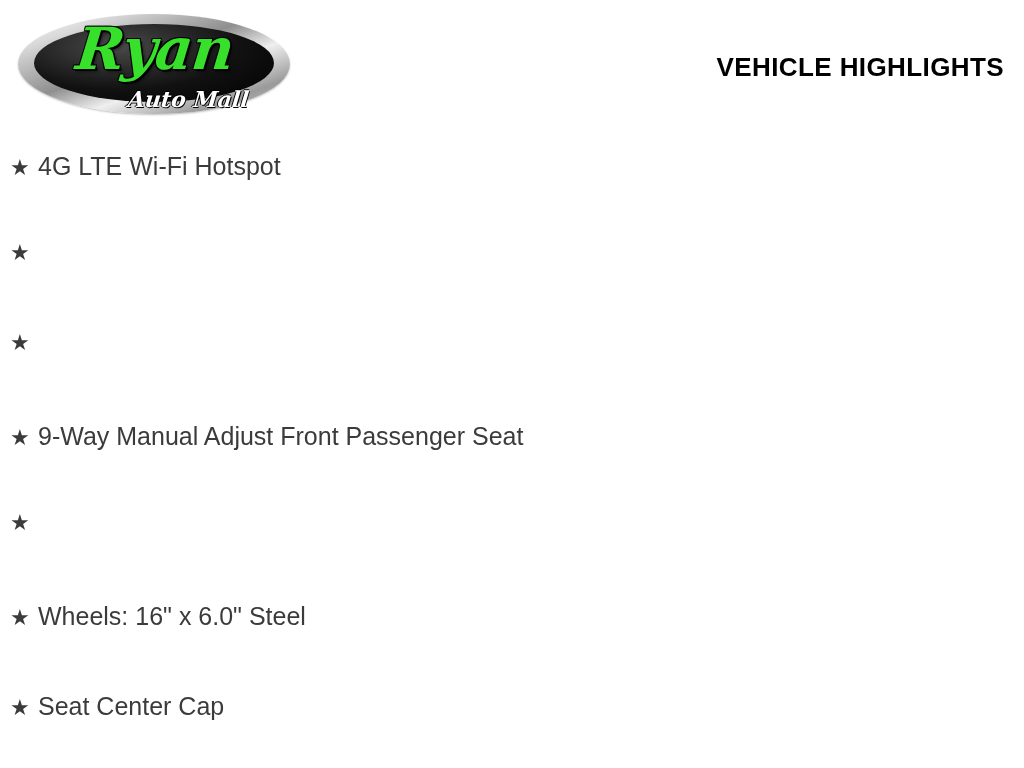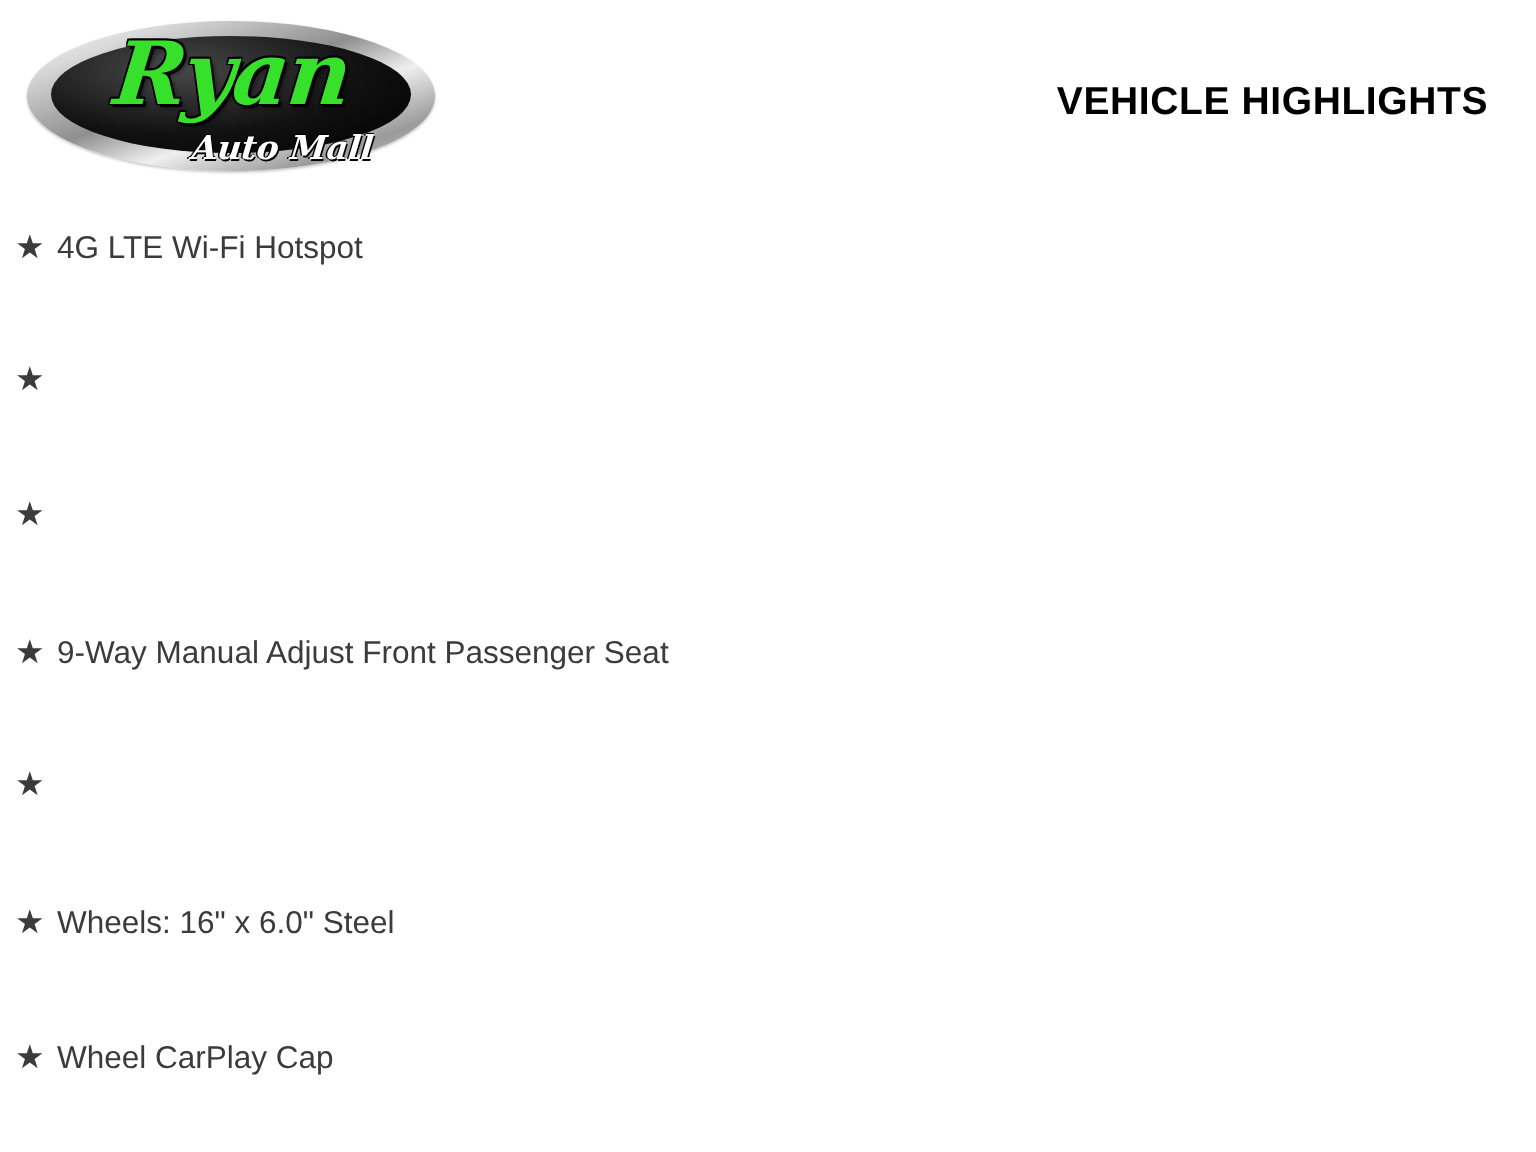--- a/index.html
+++ b/index.html
@@ -82,21 +82,21 @@
     font-weight: bold;
     font-size: 22px;
     color: #ffffff;
     letter-spacing: 0px;
     text-shadow: 1px 1px 0 #000, -1px 0 0 #000, 0 -1px 0 #000;
     transform: skewX(-6deg);
   }
   
   .title {
     position: absolute;
-    right: 32px;
+    right: 20px;
     top: 52px;
     font-size: 26px;
     font-weight: bold;
     color: #000000;
     letter-spacing: 0.4px;
     white-space: nowrap;
   }
   
   .highlights {
     list-style: none;
@@ -111,21 +111,21 @@
   }
   .bullet-star {
     width: 28px;
     flex: 0 0 28px;
     font-size: 22px;
     line-height: 22px;
     color: #3b3b3b;
     text-align: left;
   }
   .highlight-label {
-    font-size: 21px;
+    font-size: 25px;
     line-height: 28px;
     color: #3b3b3b;
     white-space: nowrap;
   }
 </style>
 </head>
 <body>
 
 <div class="page">
 
@@ -158,17 +158,17 @@
     </li>
     <li class="highlight-item">
       <span class="bullet-star">★</span>
     </li>
     <li class="highlight-item">
       <span class="bullet-star">★</span>
       <span class="highlight-label">Wheels: 16" x 6.0" Steel</span>
     </li>
     <li class="highlight-item">
       <span class="bullet-star">★</span>
-      <span class="highlight-label">Wheel CarPlay Cap</span>
+      <span class="highlight-label">Seat Center Cap</span>
     </li>
   </ul>
 
 </div>
 
 </body></html>

